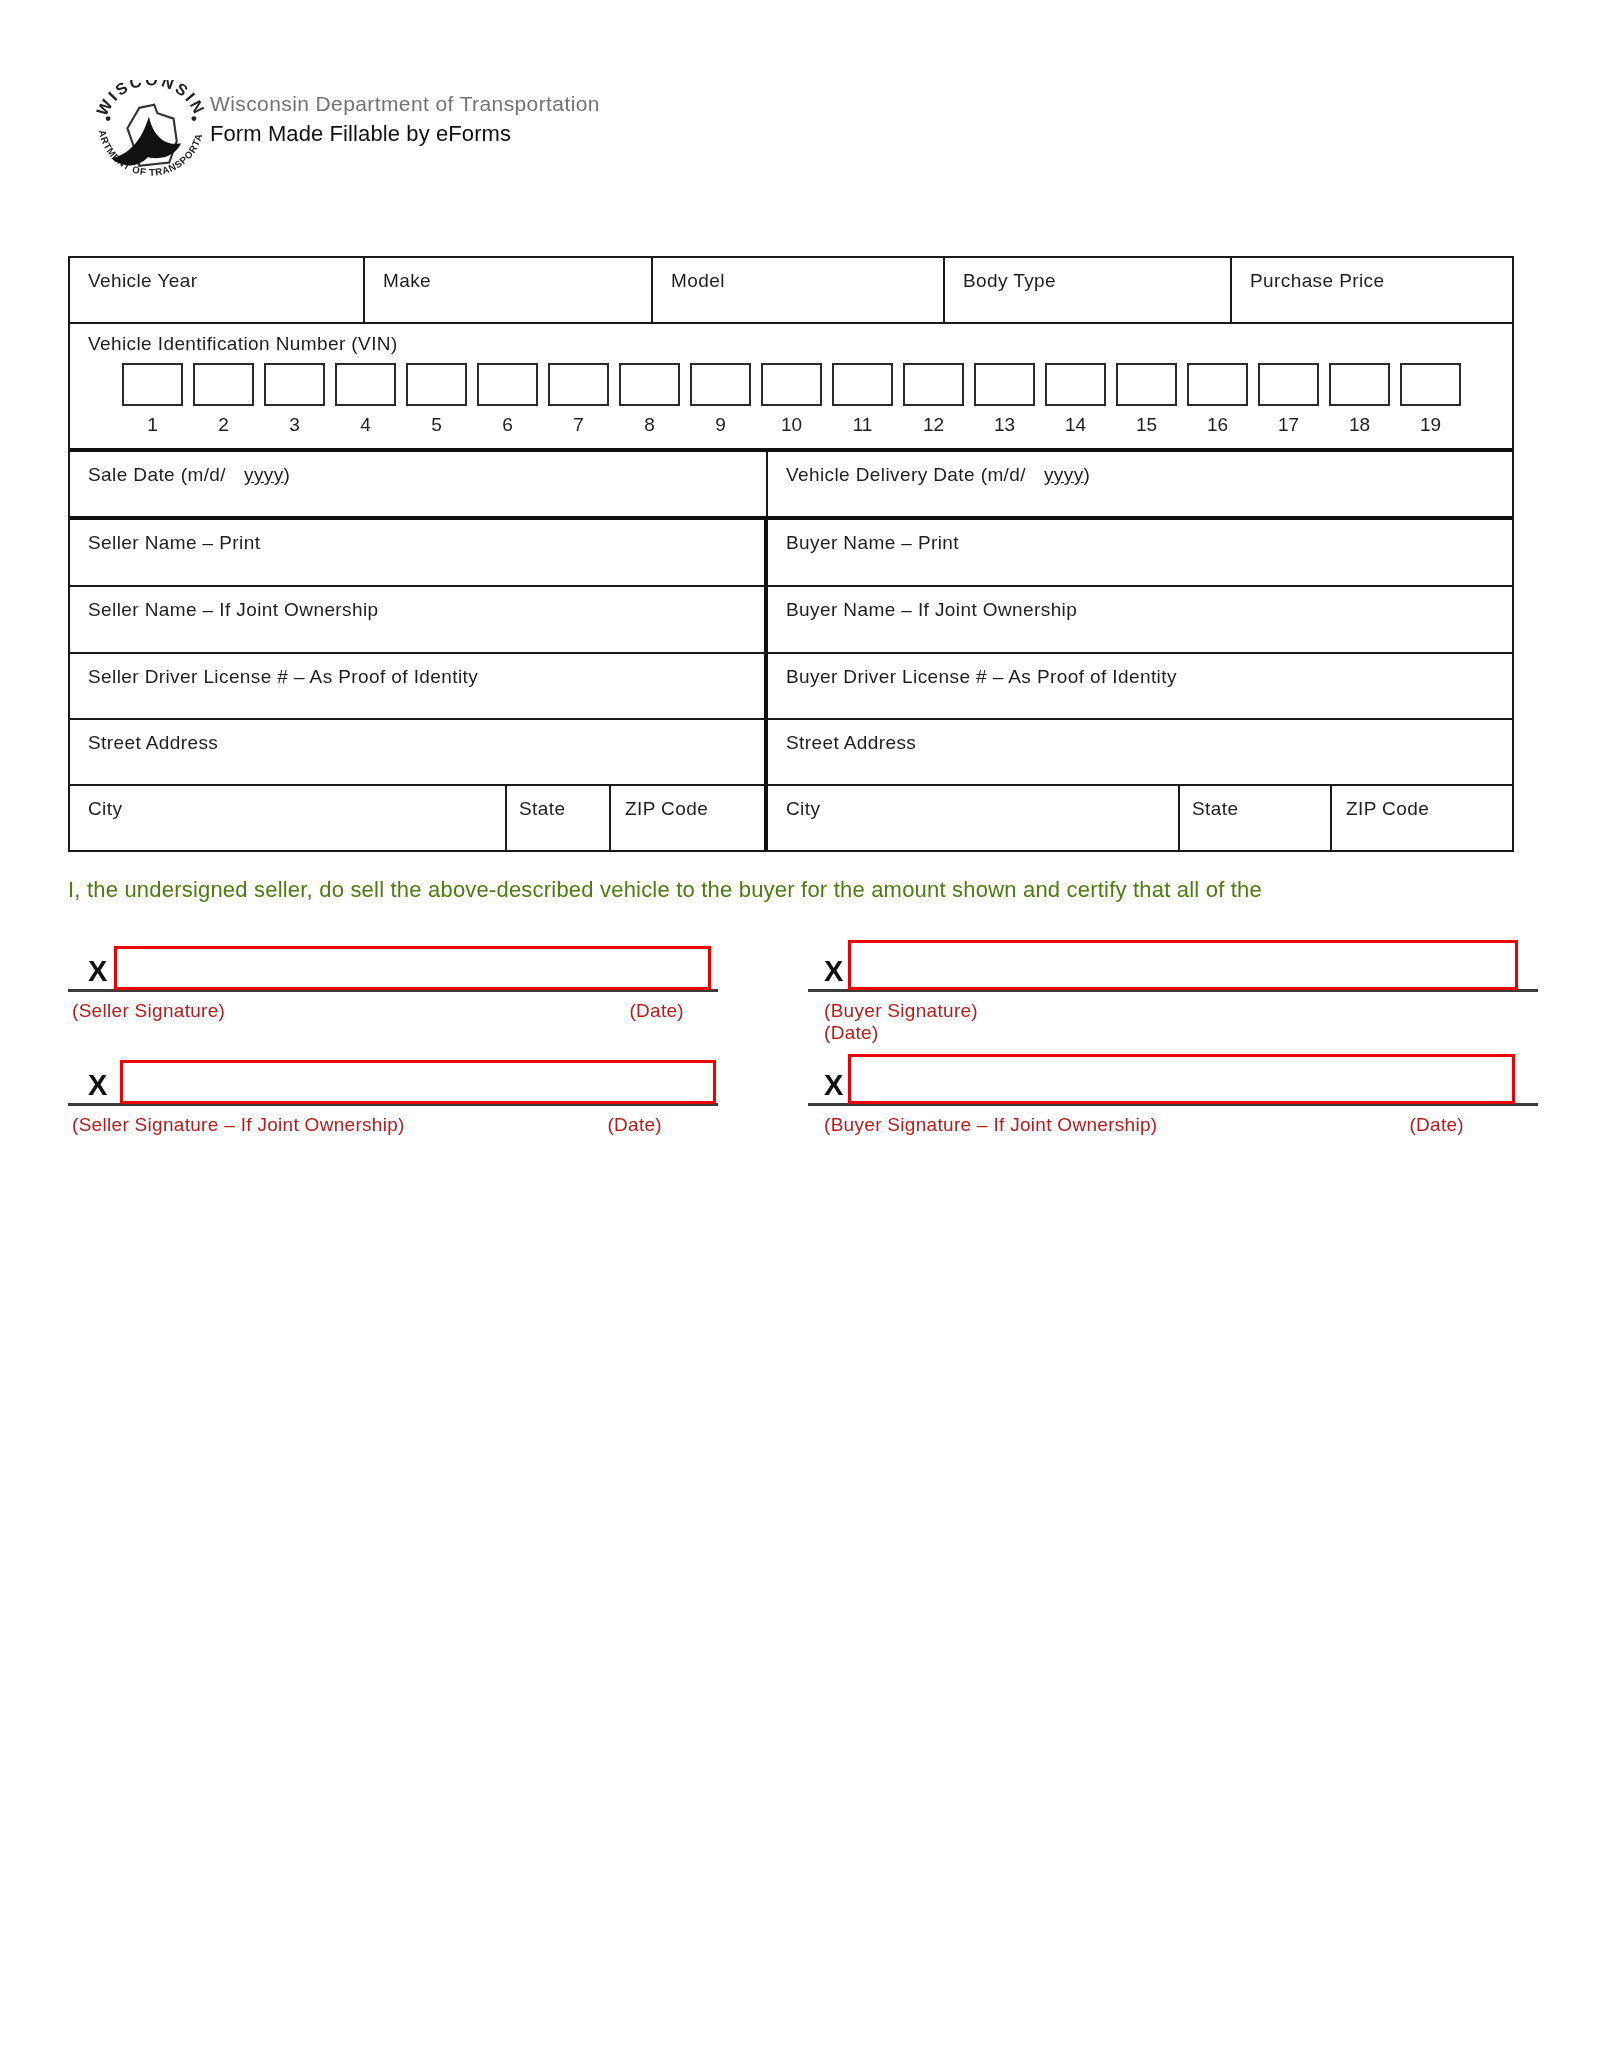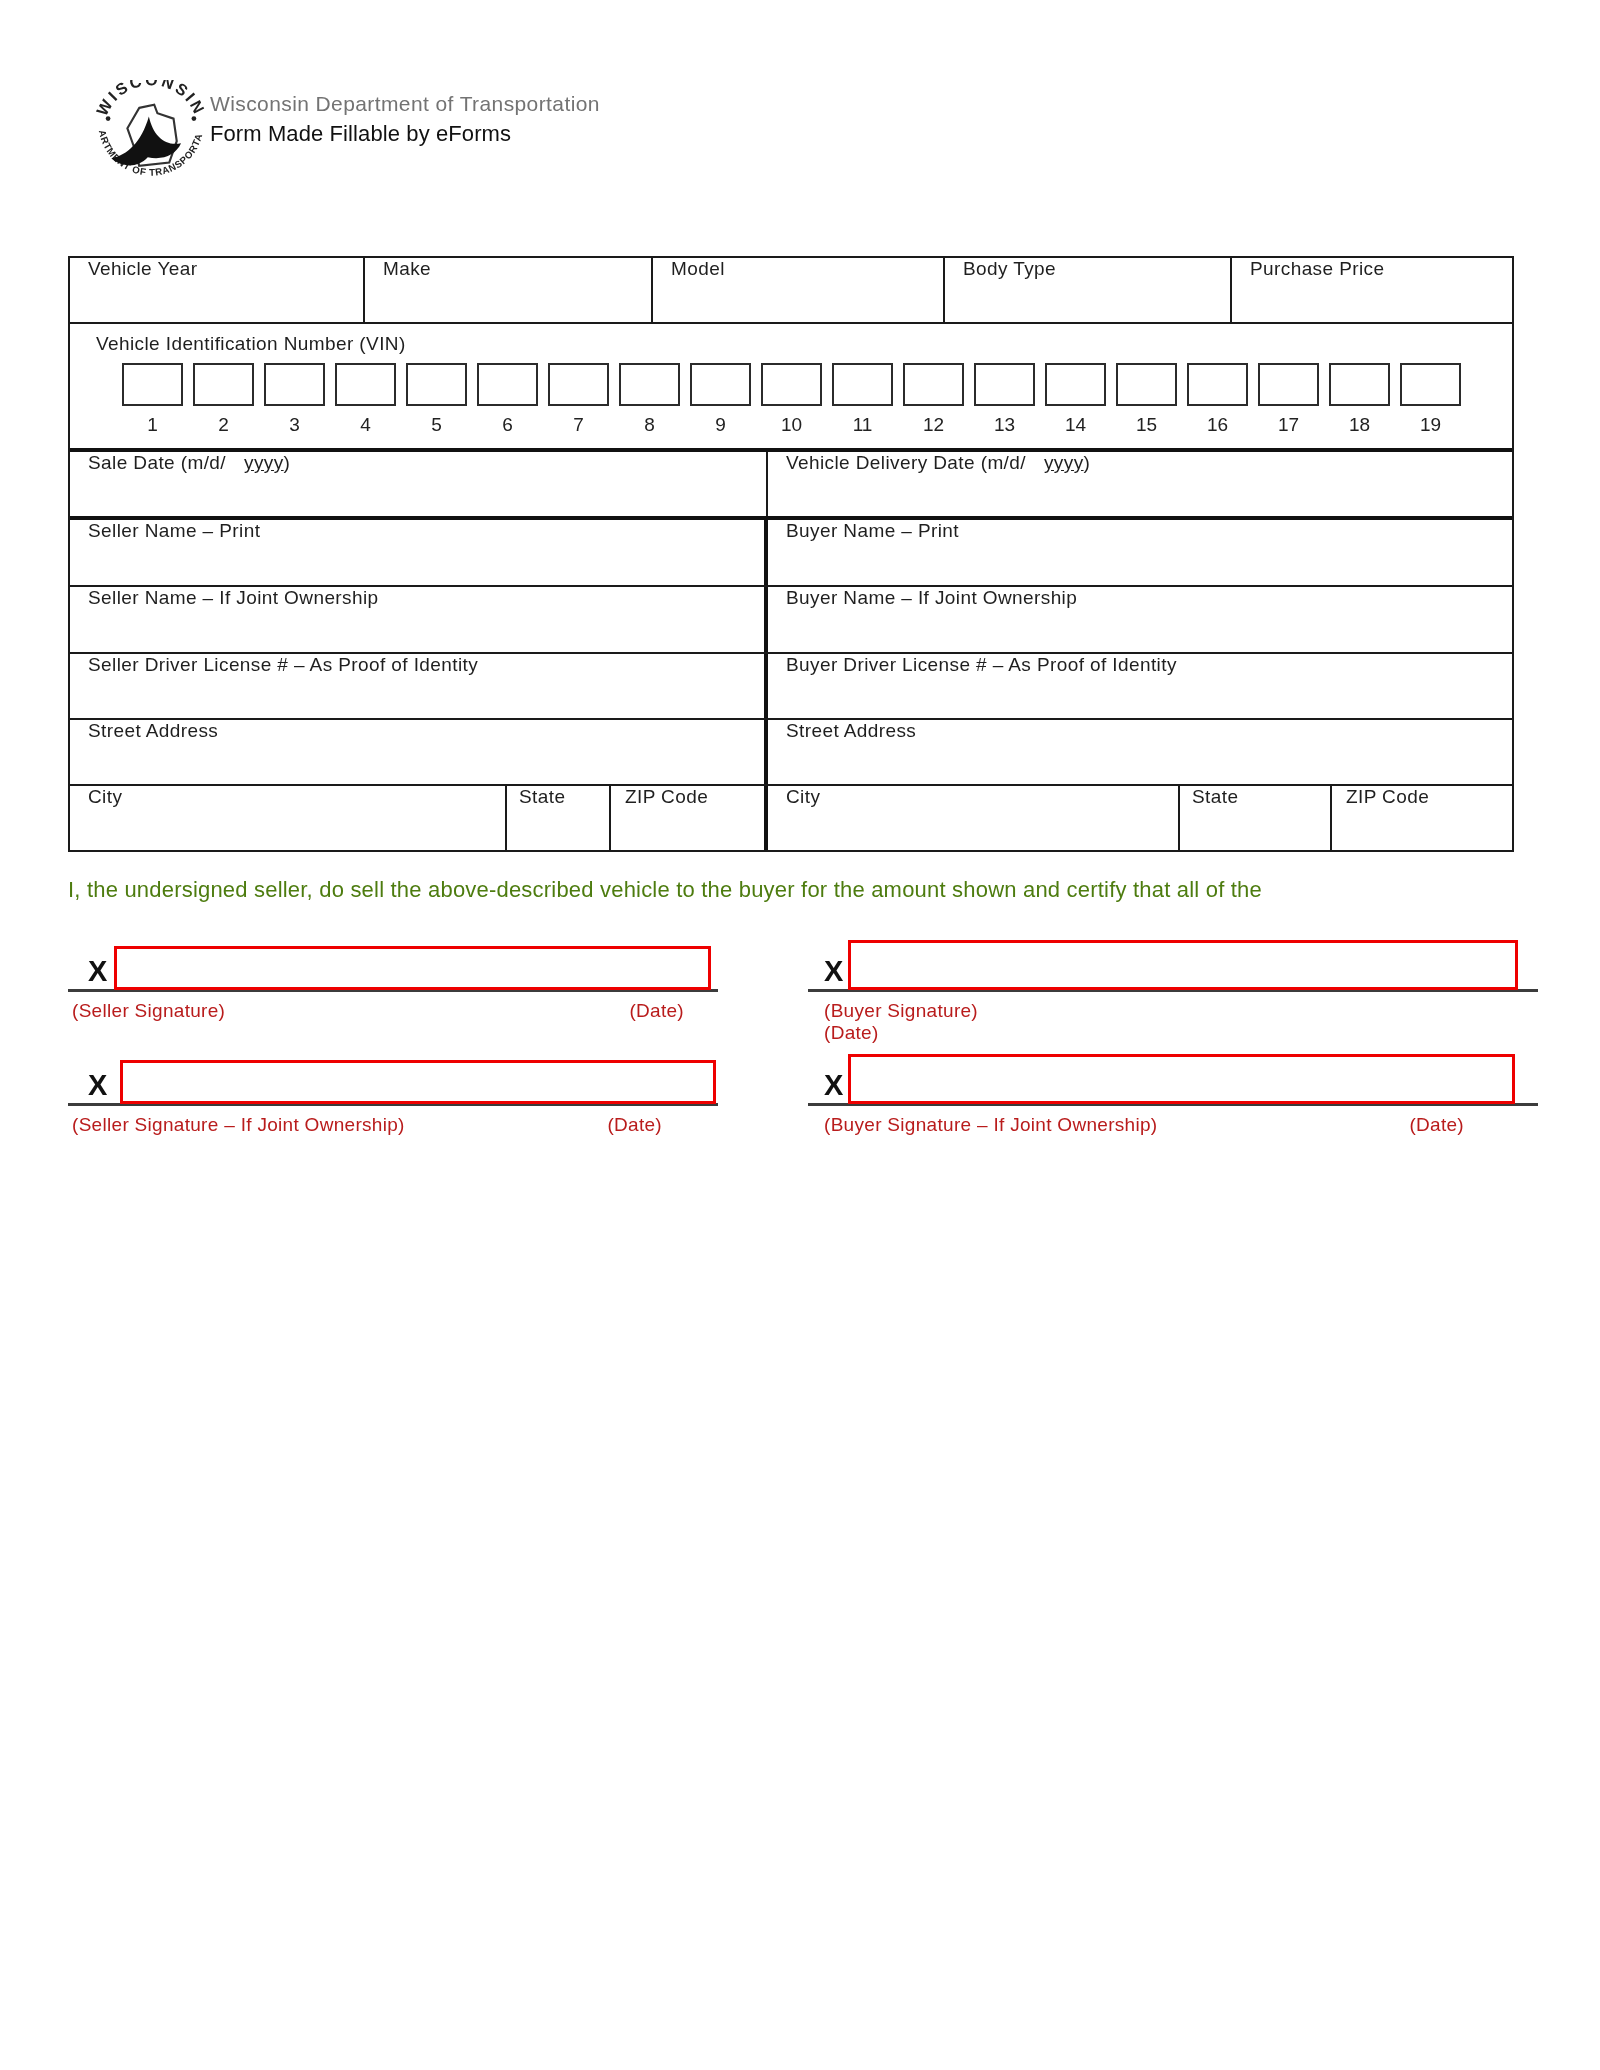--- a/index.html
+++ b/index.html
@@ -9,30 +9,30 @@
   }
   
   .logo{position:absolute;left:92px;top:80px;width:118px;height:118px;}
   .head-text{position:absolute;left:210px;top:88px;}
   .title{font-size:32px;font-weight:bold;letter-spacing:-0.8px;color:#111;}
   .subtitle{margin-top:4px;font-size:21px;letter-spacing:0.4px;color:#737373;}
   .tagline{margin-top:5px;font-size:22px;letter-spacing:0.1px;color:#111;}
   
   .form-table{position:absolute;left:68px;top:256px;width:1446px;border:2px solid #1a1a1a;box-sizing:border-box;}
   .trow{display:flex;box-sizing:border-box;border-bottom:2px solid #1a1a1a;}
-  .cell{box-sizing:border-box;padding:0 10px 0 18px;font-size:19px;letter-spacing:0.4px;}
+  .cell{box-sizing:border-box;padding:12px 10px 0 18px;font-size:19px;letter-spacing:0.4px;}
   .br2{border-right:2px solid #1a1a1a;}
   .br4{border-right:4px solid #111;}
   .row-vehicle{height:66px;}
   .row-vin{height:128px;border-bottom:4px solid #111;display:block;}
   .row-dates{height:68px;border-bottom:4px solid #111;}
   .row-party{height:67px;}
   .row-party-last{height:66px;}
   .row-address{height:64px;border-bottom:none;}
-  .vin-label{padding:9px 0 0 18px;font-size:19px;letter-spacing:0.4px;margin-left:8px;}
+  .vin-label{padding:9px 0 0 18px;font-size:19px;letter-spacing:0.4px;}
   .vin-boxes{display:flex;gap:10px;margin:8px 0 0 52px;}
   .vin-box{width:61px;height:43px;border:2px solid #2b2b2b;box-sizing:border-box;background:#fff;}
   .vin-nums{display:flex;gap:10px;margin:8px 0 0 52px;}
   .vin-num{width:61px;text-align:center;font-size:19px;color:#222;}
   .u{text-decoration:underline;margin-left:18px;}
   
   .cert{position:absolute;left:68px;top:874px;width:1420px;font-size:22px;line-height:32px;letter-spacing:0.2px;color:#4d7c0f;}
   
   .sig-row{position:absolute;box-sizing:border-box;border-bottom:3px solid #3c3c3c;}
   .sig-x{position:absolute;bottom:1px;font-size:29px;font-weight:bold;color:#111;}

